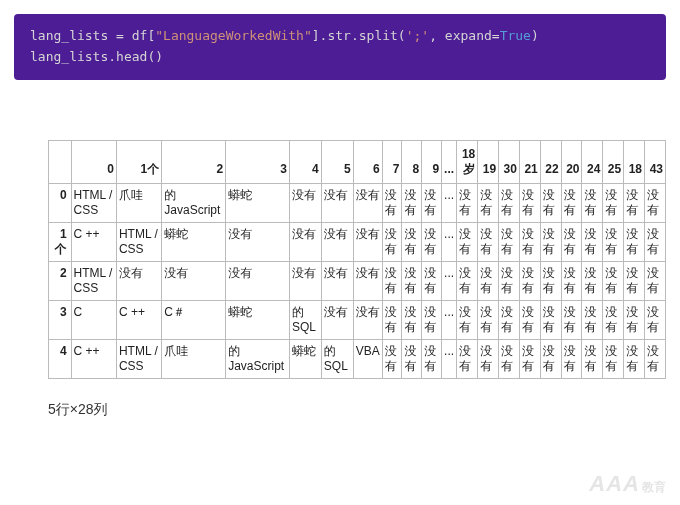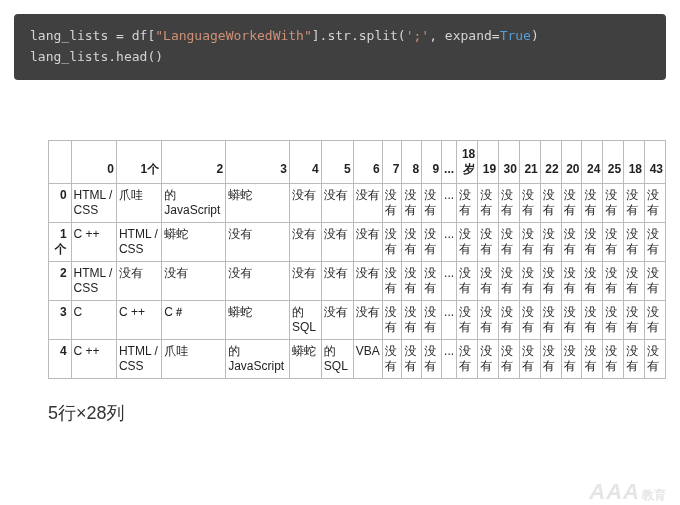--- a/index.html
+++ b/index.html
@@ -6,21 +6,21 @@
     margin: 0;
     padding: 0;
     font-family: -apple-system, BlinkMacSystemFont, "Segoe UI", Helvetica, Arial, sans-serif;
     background: #fff;
     width: 680px;
     height: 505px;
     overflow: hidden;
     box-sizing: border-box;
   }
   .codeblock {
-    background: #404040;
+    background: #4c1d95;
     color: #d4d4d4;
     font-family: "Consolas", "Monaco", monospace;
     font-size: 13px;
     padding: 12px 16px;
     margin: 14px 14px 0 14px;
     border-radius: 4px;
     line-height: 1.6;
     white-space: pre;
   }
   .tok-var { color: #d4d4d4; }
@@ -52,28 +52,28 @@
     text-align: right;
     vertical-align: bottom;
     padding: 6px 2px;
   }
   table.df th.rowidx {
     text-align: right;
     font-weight: 700;
     padding: 4px 4px;
   }
   .shape {
-    font-size: 18px;
+    font-size: 14px;
     color: #333;
     margin: 22px 0 0 48px;
   }
   .wm {
     position: absolute;
     right: 14px;
-    bottom: 0;
+    bottom: 8px;
     font-size: 22px;
     font-weight: 700;
     color: rgba(170,170,170,0.30);
     letter-spacing: 1px;
     font-style: italic;
     font-family: Arial, sans-serif;
   }
   .wm .cn {
     font-size: 12px;
     font-style: normal;

